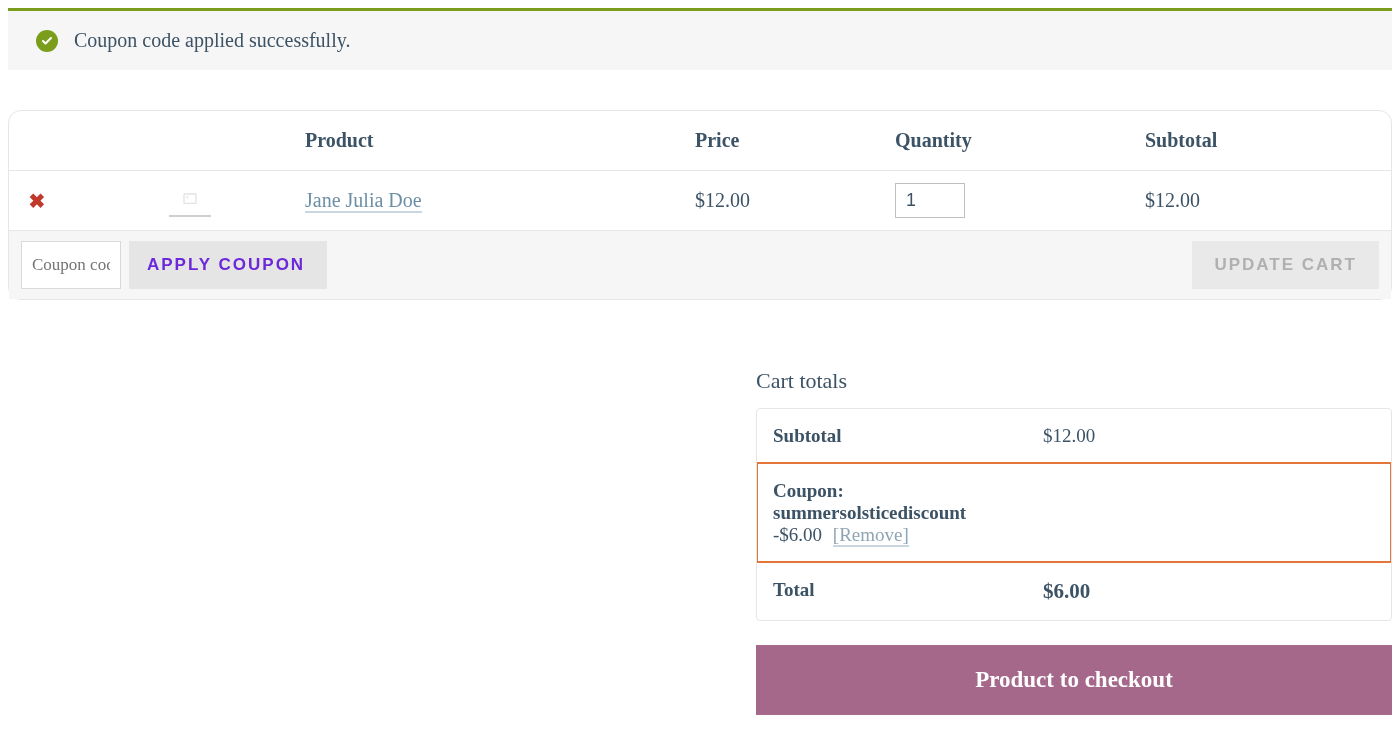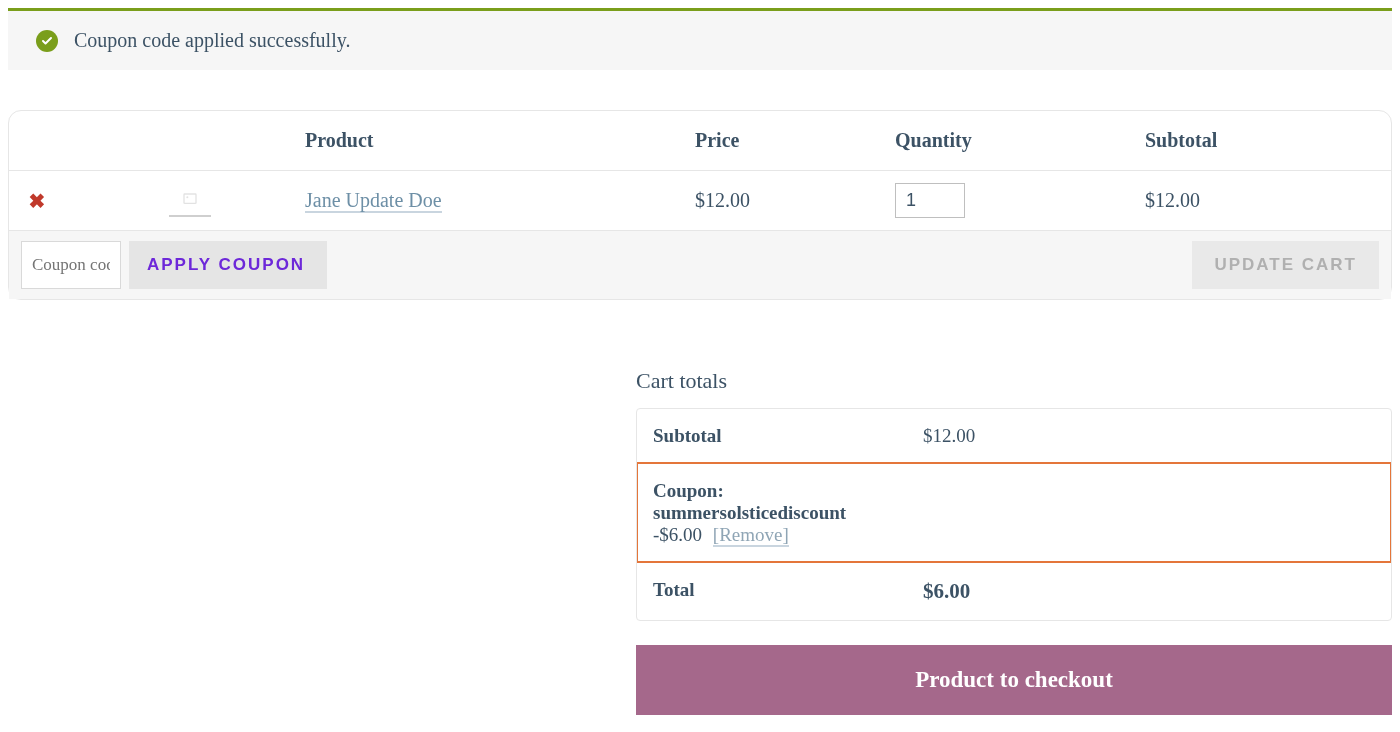--- a/index.html
+++ b/index.html
@@ -123,21 +123,21 @@
       padding: 14px 22px;
       font-size: 17px;
       cursor: pointer;
       text-transform: uppercase;
     }
     .btn-apply  { background:#e5e5e5; color:#6d28d9;padding-left:18px; }
     .btn-update { background:#e9e9e9; color:#b0b0b0; }
 
     
     .totals-wrap {
-      width: 756px;
+      width: 636px;
       margin-left: auto;
     }
     .totals-title {
       font-size: 22px;
       font-weight: normal;
       color: #3c5265;
       margin-bottom: 14px;
     }
     .totals {
       border: 1px solid #e6e6e6;
@@ -214,21 +214,21 @@
     </div>
     <div class="col-thumb">
       <span class="thumb-placeholder">
         <svg viewBox="0 0 24 24">
             <rect x="3" y="3" width="18" height="14" rx="1" fill="none" stroke="#cfcfcf" stroke-width="2"></rect>
             <circle cx="8" cy="8" r="1.5" fill="#cfcfcf"></circle>
           </svg>
       </span>
     </div>
     <div class="col-product">
-      <a href="#" class="product-link">Jane Update Doe</a>
+      <a href="#" class="product-link">Jane Julia Doe</a>
     </div>
     <div class="col-price">
       <span class="price-text">$12.00</span>
     </div>
     <div class="col-qty">
       <input class="qty-input" type="text" value="1" style="">
     </div>
     <div class="col-sub">
       <span class="subtotal-text">$12.00</span>
     </div>

